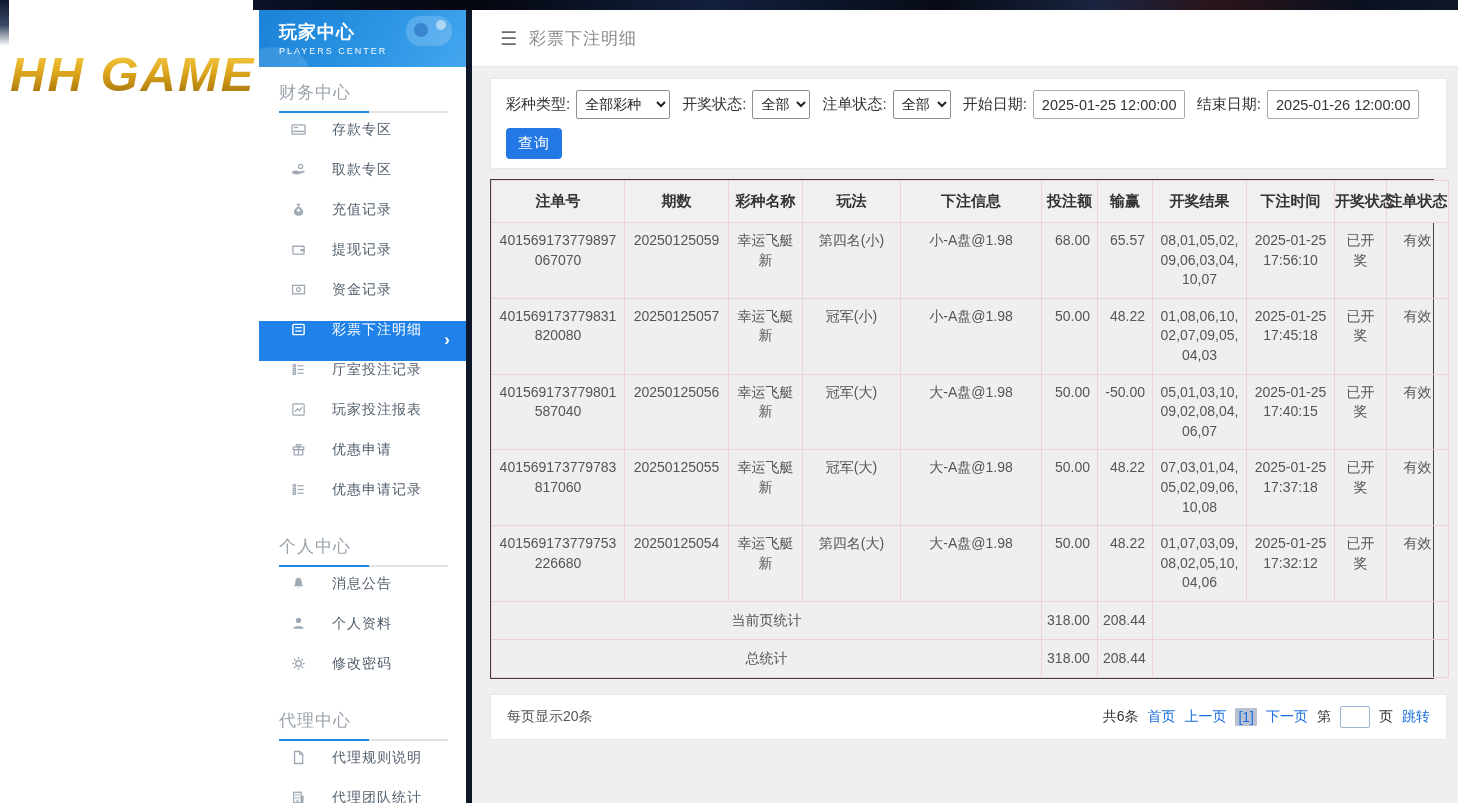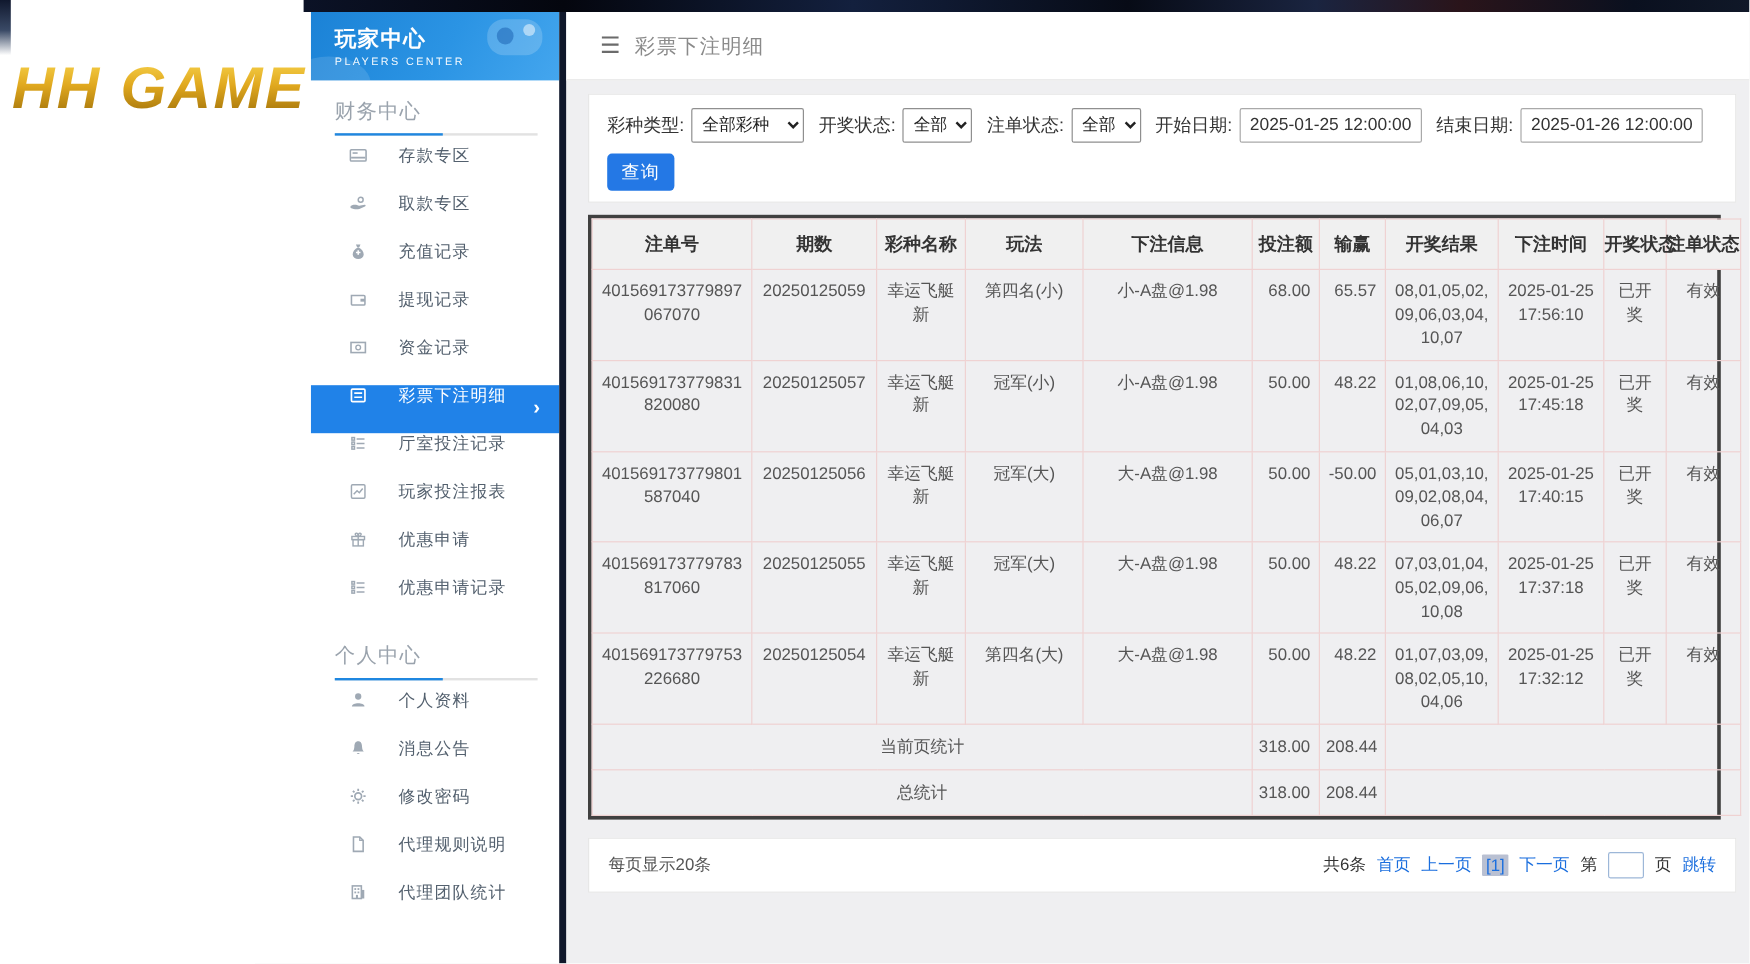--- a/index.html
+++ b/index.html
@@ -66,31 +66,31 @@
     color:#222; padding:0 4px; background:#fff; font-family:Liberation Mono, monospace; }
   .sel-lottery { width:150px; }
   .sel-draw { width:80px; }
   .sel-order { width:62px; }
   .filter-row input[type=text] { height:29px; width:152px; border:1px solid #a9a9a9; border-radius:2px;
     font-size:14.5px; color:#333; padding:0 8px; font-family:inherit; }
   .btn-row { margin-top:9px; }
   .btn-primary { display:inline-block; background:#2478e5; color:#fff; font-size:15px; border:none;
     border-radius:4px; padding:6px 12px; cursor:pointer; letter-spacing:1px; font-family:inherit; }
 
-  .table-card { margin:10px 24px 0 18px; border:3px solid #404040; }
+  .table-card { margin:10px 24px 0 18px; border:1px solid #404040; }
   table.bets { width:100%; border-collapse:collapse; table-layout:fixed; }
   .bets th { background:#f0f0f0; border:1px solid #efd2d2; font-size:15px; color:#333;
     font-weight:bold; padding:11px 0; white-space:nowrap; overflow:visible; }
   .bets td { border:1px solid #efd2d2; font-size:14px; color:#555; text-align:center;
     vertical-align:top; padding:8px 5px; line-height:1.4; }
   .bets tr.data-row td { height:73px; }
   .bets td.c0, .bets td.c7 { word-break:break-all; }
   .bets td.c5, .bets td.c6 { text-align:right; padding-right:7px; }
   .bets tr.summary td { vertical-align:middle; height:38px; padding:6px 5px; }
-  .bets tr.summary td.num { text-align:left; padding-right:7px; }
+  .bets tr.summary td.num { text-align:center; padding-right:7px; }
 
   .pager-card { margin:15px 11px 0 18px; height:46px; display:flex; align-items:center;
     justify-content:space-between; padding:0 16px; }
   .page-size { font-size:14px; color:#555; }
   .pager { display:flex; align-items:center; gap:9px; font-size:14px; color:#333; }
   .pager a { color:#1a6ede; text-decoration:none; cursor:pointer; }
   .pager .current { background:#b9c0d2; color:#1a6ede; padding:1px 3px; border-radius:1px; }
   .pager input { width:30px; height:22px; border:1px solid #9db7d8; border-radius:2px; text-align:center; font-family:inherit; }
 </style>
 </head>
@@ -232,52 +232,58 @@
         </div>
         <div>
           <div class="sec-title">个人中心</div>
           <div class="sec-divider">
             <span class="blue"></span>
           </div>
         </div>
         <div class="side-item">
           <span class="icon">
             <svg viewBox="0 0 16 16" width="15" height="15">
+              <path d="M8 1.8 C5.6 1.8 4.7 3.8 4.6 6.4 C4.5 9 3.9 9.9 3 11 H13 C12.1 9.9 11.5 9 11.4 6.4 C11.3 3.8 10.4 1.8 8 1.8 Z" fill="currentColor"></path>
+              <path d="M6.7 12.2 a1.4 1.4 0 0 0 2.6 0 Z" fill="currentColor"></path>
+            </svg>
+          </span>
+          <span class="label">消息公告</span>
+        </div>
+        <div class="side-item">
+          <span class="icon">
+            <svg viewBox="0 0 16 16" width="15" height="15">
               <circle cx="8" cy="4.7" r="2.8" fill="currentColor"></circle>
               <path d="M2.4 13.6 C2.4 9.7 13.6 9.7 13.6 13.6 Z" fill="currentColor"></path>
             </svg>
           </span>
           <span class="label">个人资料</span>
-        </div>
-        <div class="side-item">
-          <span class="icon">
-            <svg viewBox="0 0 16 16" width="15" height="15">
-              <path d="M8 1.8 C5.6 1.8 4.7 3.8 4.6 6.4 C4.5 9 3.9 9.9 3 11 H13 C12.1 9.9 11.5 9 11.4 6.4 C11.3 3.8 10.4 1.8 8 1.8 Z" fill="currentColor"></path>
-              <path d="M6.7 12.2 a1.4 1.4 0 0 0 2.6 0 Z" fill="currentColor"></path>
-            </svg>
-          </span>
-          <span class="label">消息公告</span>
         </div>
         <div class="side-item">
           <span class="icon">
             <svg viewBox="0 0 16 16" width="15" height="15">
               <circle cx="8" cy="8" r="3" fill="none" stroke="currentColor" stroke-width="1.5"></circle>
               <g stroke="currentColor" stroke-width="1.6">
                 <line x1="8" y1="1.4" x2="8" y2="3.4"></line>
                 <line x1="8" y1="12.6" x2="8" y2="14.6"></line>
                 <line x1="1.4" y1="8" x2="3.4" y2="8"></line>
                 <line x1="12.6" y1="8" x2="14.6" y2="8"></line>
                 <line x1="3.3" y1="3.3" x2="4.7" y2="4.7"></line>
                 <line x1="11.3" y1="11.3" x2="12.7" y2="12.7"></line>
                 <line x1="3.3" y1="12.7" x2="4.7" y2="11.3"></line>
                 <line x1="11.3" y1="4.7" x2="12.7" y2="3.3"></line>
               </g>
             </svg>
           </span>
           <span class="label">修改密码</span>
+        </div>
+        <div>
+          <div class="sec-title">代理中心</div>
+          <div class="sec-divider">
+            <span class="blue"></span>
+          </div>
         </div>
         <div class="side-item">
           <span class="icon">
             <svg viewBox="0 0 16 16" width="15" height="15">
               <path d="M3.8 1.6 h5.6 L12.4 4.6 V14.4 H3.8 Z" fill="none" stroke="currentColor" stroke-width="1.4"></path>
               <path d="M9.4 1.6 V4.6 H12.4" fill="none" stroke="currentColor" stroke-width="1.2"></path>
             </svg>
           </span>
           <span class="label">代理规则说明</span>
         </div>

